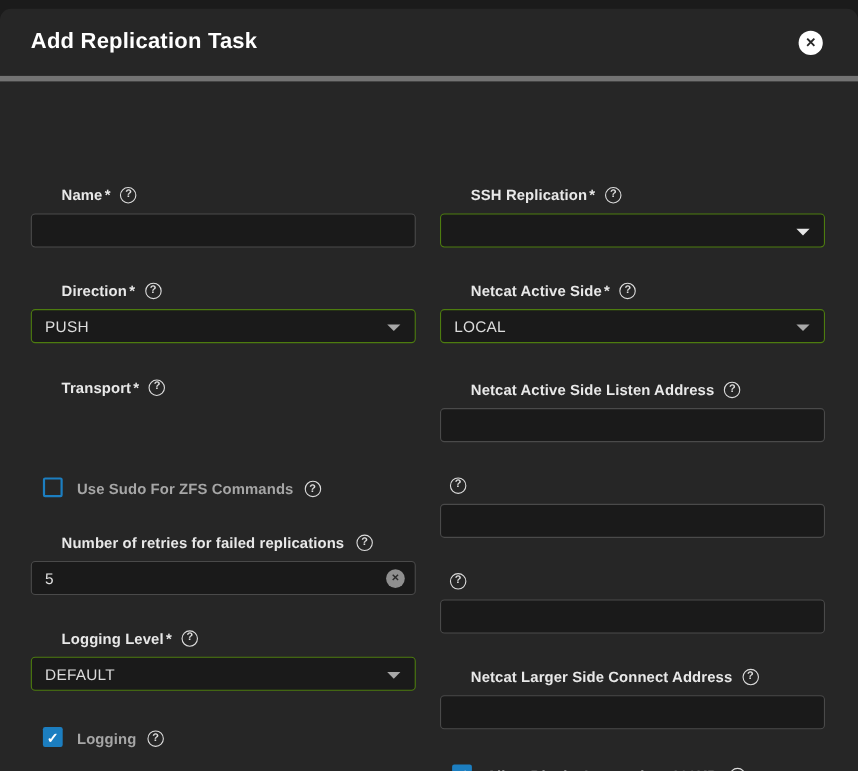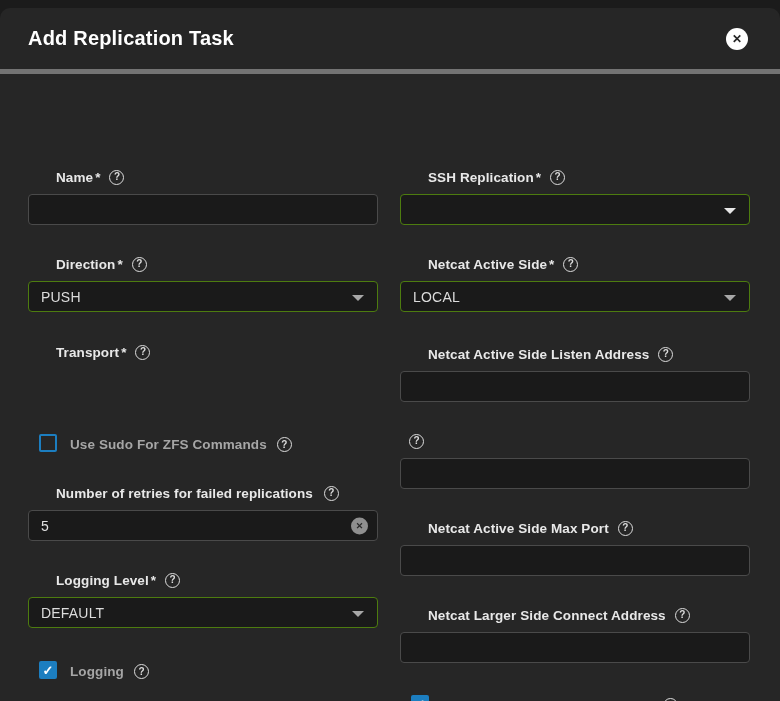--- a/index.html
+++ b/index.html
@@ -285,21 +285,20 @@
             <span>?</span>
           </span>
       </div>
       <div class="txt-wrap">
         <input class="txt" value="" style="">
       </div>
     </div>
 
     <div class="group" style="left:400px; top:446px; width:350px">
       <div class="label-row">
-        <span class="lbl">Netcat Active Side Max Port</span>
         <span class="help">
             <span>?</span>
           </span>
       </div>
       <div class="txt-wrap">
         <input class="txt" value="" style="">
       </div>
     </div>
 
     <div class="group" style="left:400px; top:533px; width:350px">

